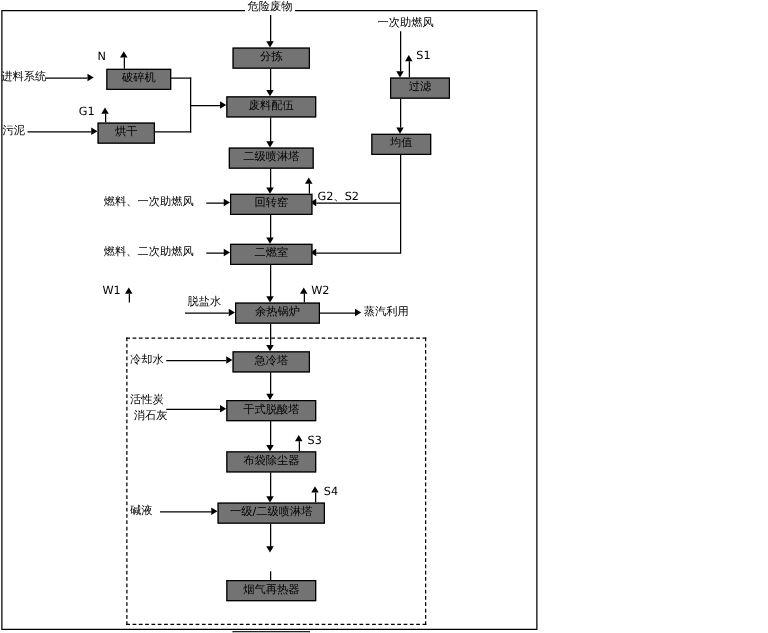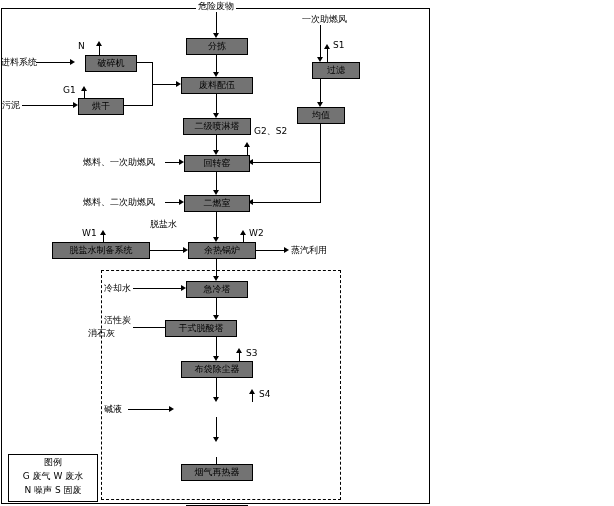--- a/index.html
+++ b/index.html
@@ -111,51 +111,46 @@
   <i class="vl" style="left:252px;top:394px;height:8px"></i>
   <i class="ah ah-u" style="left:249px;top:389px"></i>
 
   <div class="box" style="left:186px;top:38px;width:60px;height:15px">分拣</div>
   <div class="box" style="left:181px;top:77px;width:70px;height:15px">废料配伍</div>
   <div class="box" style="left:183px;top:118px;width:66px;height:15px">二级喷淋塔</div>
   <div class="box" style="left:184px;top:155px;width:64px;height:15px">回转窑</div>
   <div class="box" style="left:184px;top:195px;width:64px;height:15px">二燃室</div>
   <div class="box" style="left:188px;top:242px;width:66px;height:15px">余热锅炉</div>
   <div class="box" style="left:186px;top:281px;width:60px;height:15px">急冷塔</div>
-  <div class="box" style="left:165px;top:320px;width:70px;height:15px">干式脱酸塔</div>
+  <div class="box" style="left:181px;top:320px;width:70px;height:15px">干式脱酸塔</div>
   <div class="box" style="left:181px;top:361px;width:70px;height:15px">布袋除尘器</div>
+  <div class="box" style="left:174px;top:402px;width:84px;height:15px">一级/二级喷淋塔</div>
   <div class="box" style="left:181px;top:464px;width:70px;height:15px">烟气再热器</div>
   <div class="box" style="left:186px;top:505px;width:60px;height:15px">烟囱排放</div>
   <div class="box" style="left:85px;top:55px;width:50px;height:15px">破碎机</div>
   <div class="box" style="left:78px;top:98px;width:44px;height:15px">烘干</div>
   <div class="box" style="left:312px;top:62px;width:46px;height:15px">过滤</div>
   <div class="box" style="left:297px;top:107px;width:46px;height:15px">均值</div>
-  <div class="box" style="left:52px;top:242px;width:96px;height:15px">脱盐水制备系统</div>
 
   <div class="lbl toplbl" style="left:196px;top:1px">危险废物</div>
   <div class="lbl" style="left:302px;top:14px">一次助燃风</div>
   <div class="lbl" style="left:1px;top:57px">进料系统</div>
   <div class="lbl" style="left:2px;top:100px">污泥</div>
   <div class="lbl" style="left:83px;top:157px">燃料、一次助燃风</div>
   <div class="lbl" style="left:83px;top:197px">燃料、二次助燃风</div>
-  <div class="lbl" style="left:150px;top:219px">脱盐水</div>
+  <div class="lbl" style="left:150px;top:237px">脱盐水</div>
   <div class="lbl" style="left:291px;top:245px">蒸汽利用</div>
   <div class="lbl" style="left:104px;top:283px">冷却水</div>
   <div class="lbl" style="left:104px;top:315px">活性炭</div>
-  <div class="lbl" style="left:88px;top:328px">消石灰</div>
+  <div class="lbl" style="left:107px;top:328px">消石灰</div>
   <div class="lbl" style="left:104px;top:404px">碱液</div>
 
   <div class="lbl" style="left:78px;top:41px">N</div>
   <div class="lbl" style="left:63px;top:85px">G1</div>
   <div class="lbl" style="left:333px;top:40px">S1</div>
-  <div class="lbl" style="left:254px;top:126px">G2、S2</div>
+  <div class="lbl" style="left:254px;top:153px">G2、S2</div>
   <div class="lbl" style="left:82px;top:228px">W1</div>
   <div class="lbl" style="left:249px;top:228px">W2</div>
   <div class="lbl" style="left:246px;top:348px">S3</div>
   <div class="lbl" style="left:259px;top:389px">S4</div>
 
-  <div class="legend">
-    <div>图例</div>
-    <div>G 废气 W 废水</div>
-    <div>N 噪声 S 固废</div>
-  </div>
 
 </div>
 
 </body></html>

